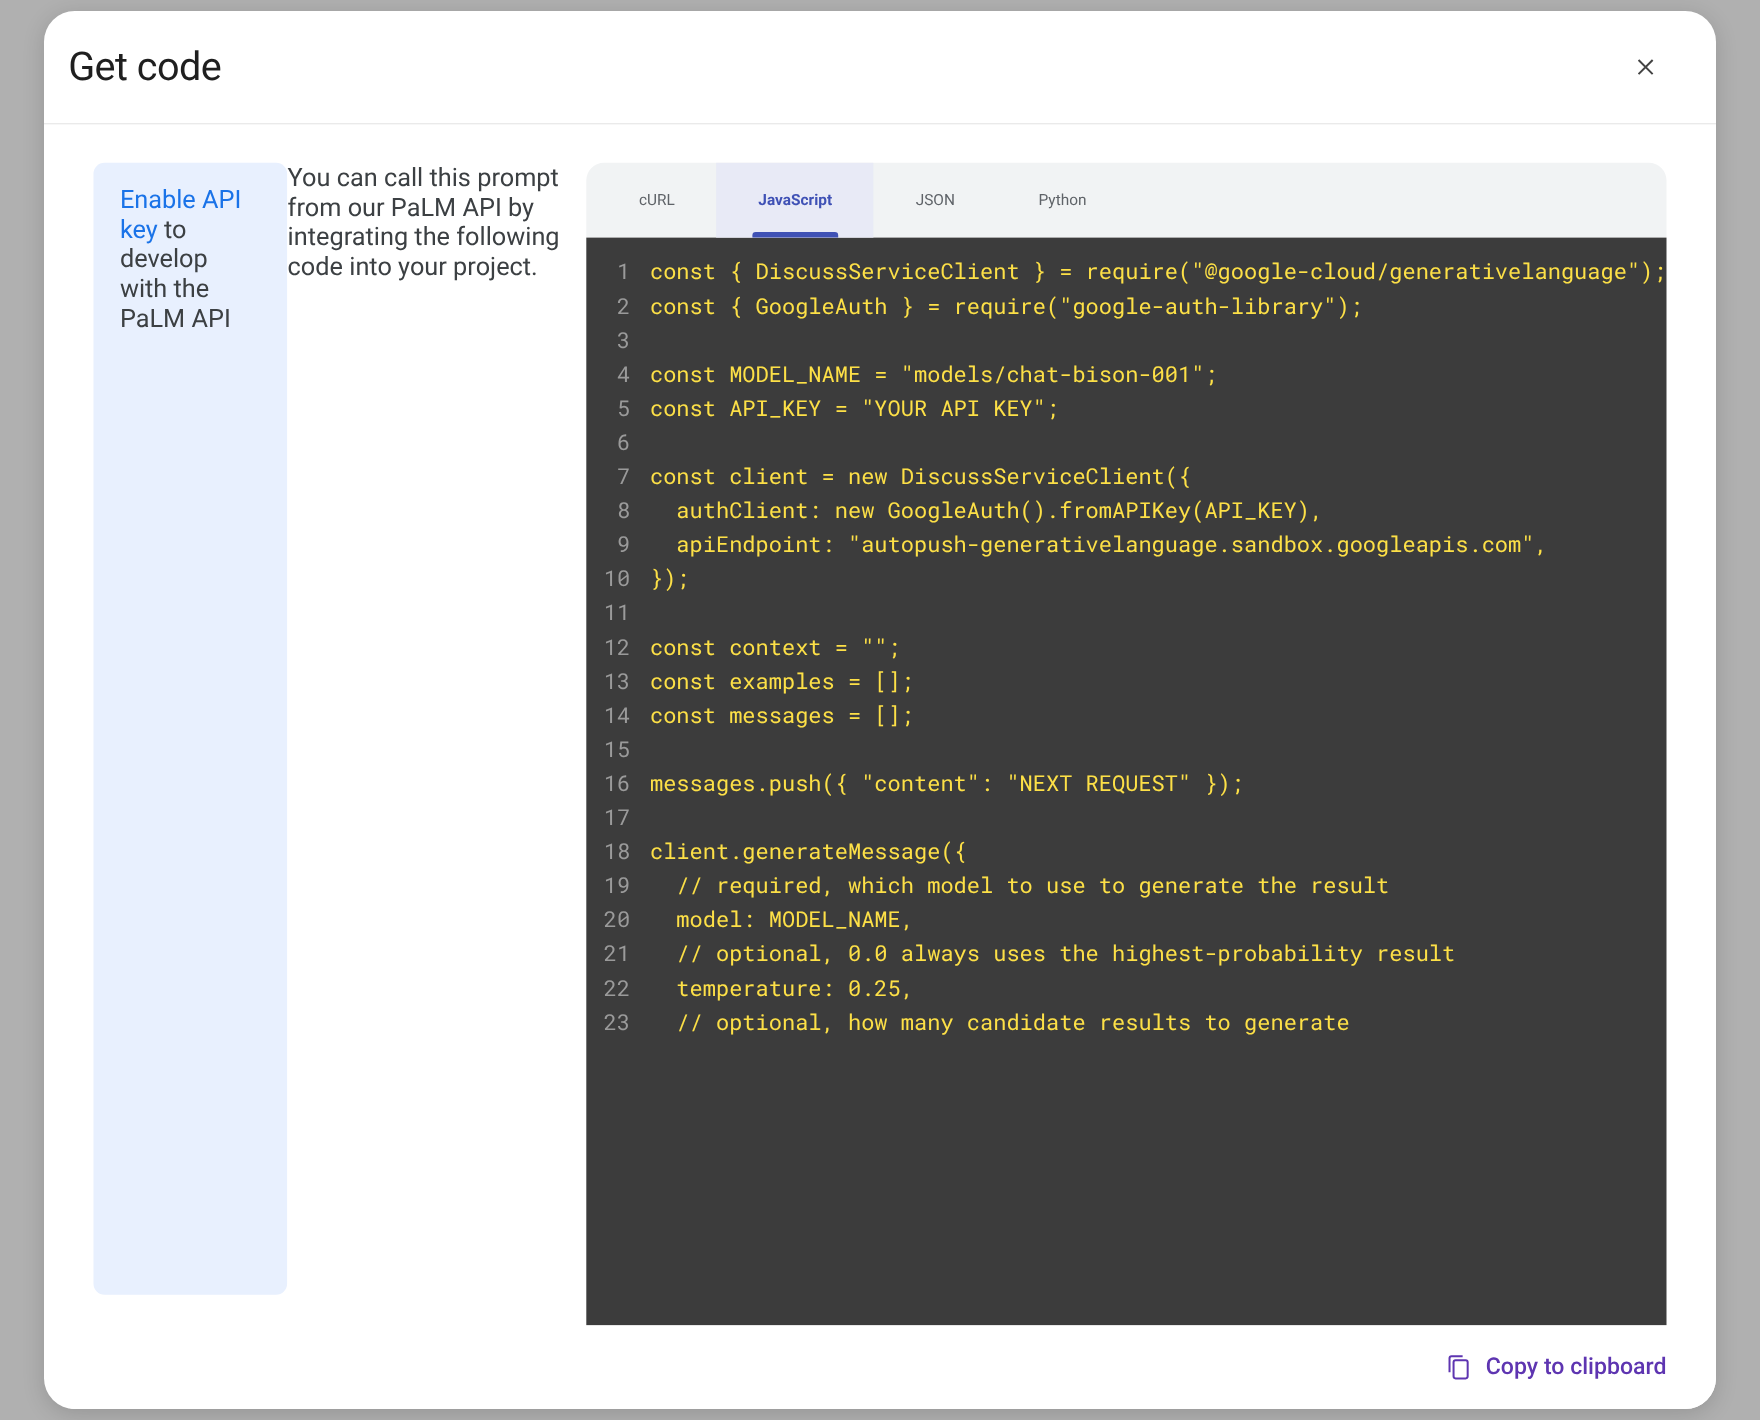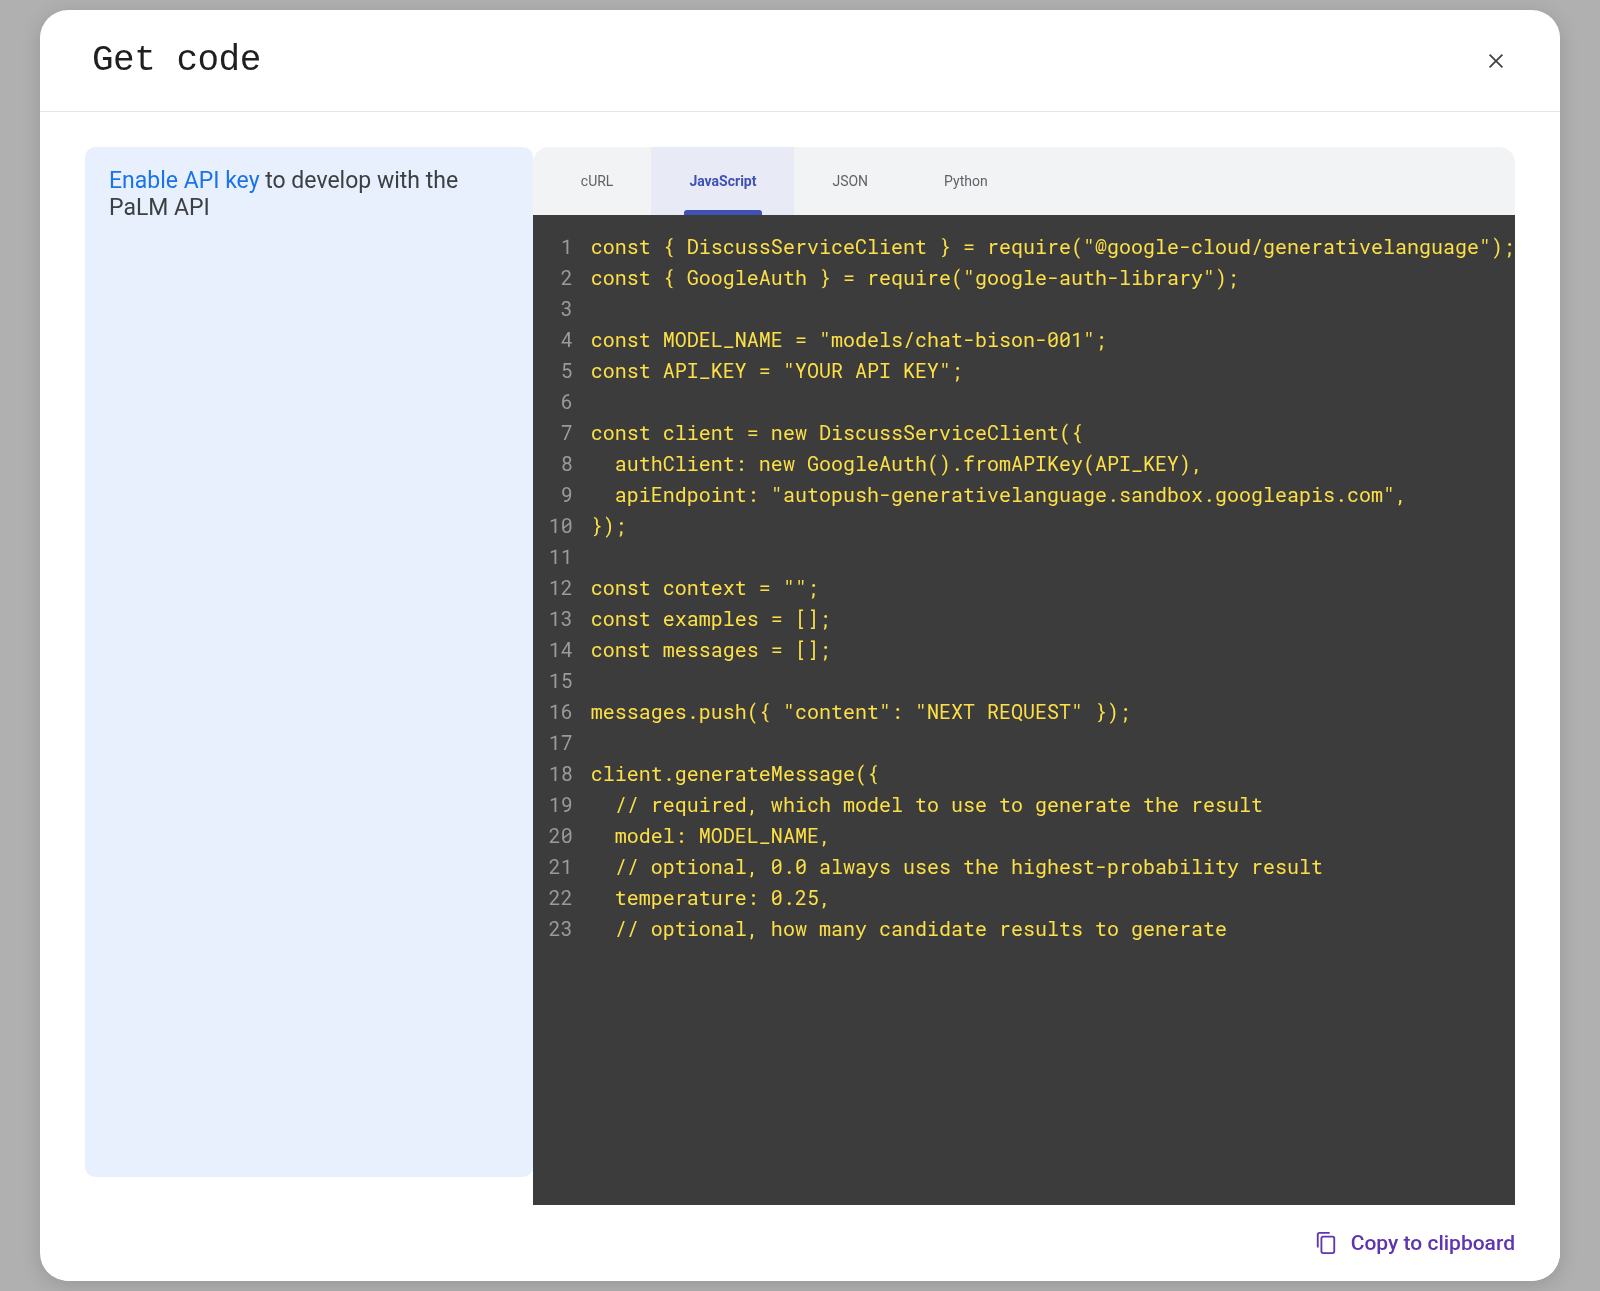--- a/index.html
+++ b/index.html
@@ -24,23 +24,22 @@
       height: 100%;
       display: flex;
       flex-direction: column;
       overflow: hidden;
       box-shadow: 0 4px 20px rgba(0,0,0,0.15);
     }
     .modal-header {
       display: flex;
       align-items: center;
       justify-content: space-between;
-      padding: 30px 45px 30px 52px;
+      padding: 30px 45px 30px 22px;
       border-bottom: 1px solid #e5e5e5;
-      font-family: Liberation Mono, monospace;
     }
     .modal-title {
       font-size: 36px;
       font-weight: 400;
       color: #1f1f1f;
       letter-spacing: -0.5px;
     }
     .close-btn {
       background: none;
       border: none;
@@ -178,20 +177,21 @@
         <path d="M5 5 L19 19 M19 5 L5 19"></path>
       </svg>
     </button>
   </div>
 
   <div class="modal-body">
     <div class="info-banner">
       <a href="#">Enable API key</a><span> to develop with the PaLM API</span>
     </div>
 
+    <p class="description">You can call this prompt from our PaLM API by integrating the following code into your project.</p>
 
     <div class="code-panel">
       <div class="tabs">
         <button class="tab">cURL</button>
         <button class="tab active">JavaScript</button>
         <button class="tab">JSON</button>
         <button class="tab">Python</button>
       </div>
       <div class="code-block">
         <div class="line-numbers">1

